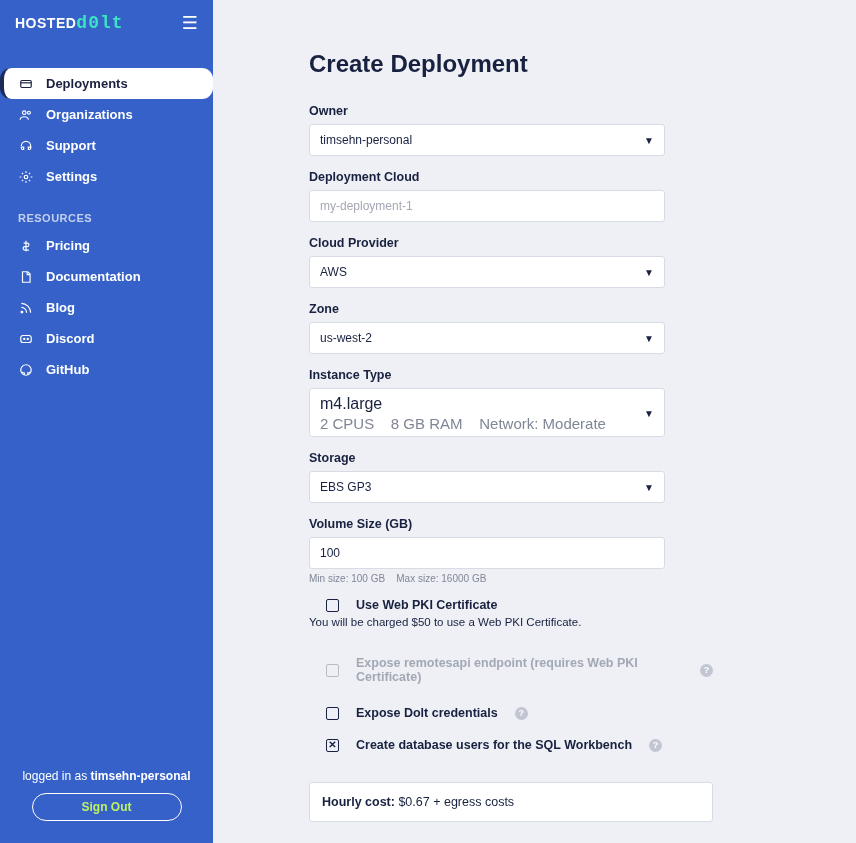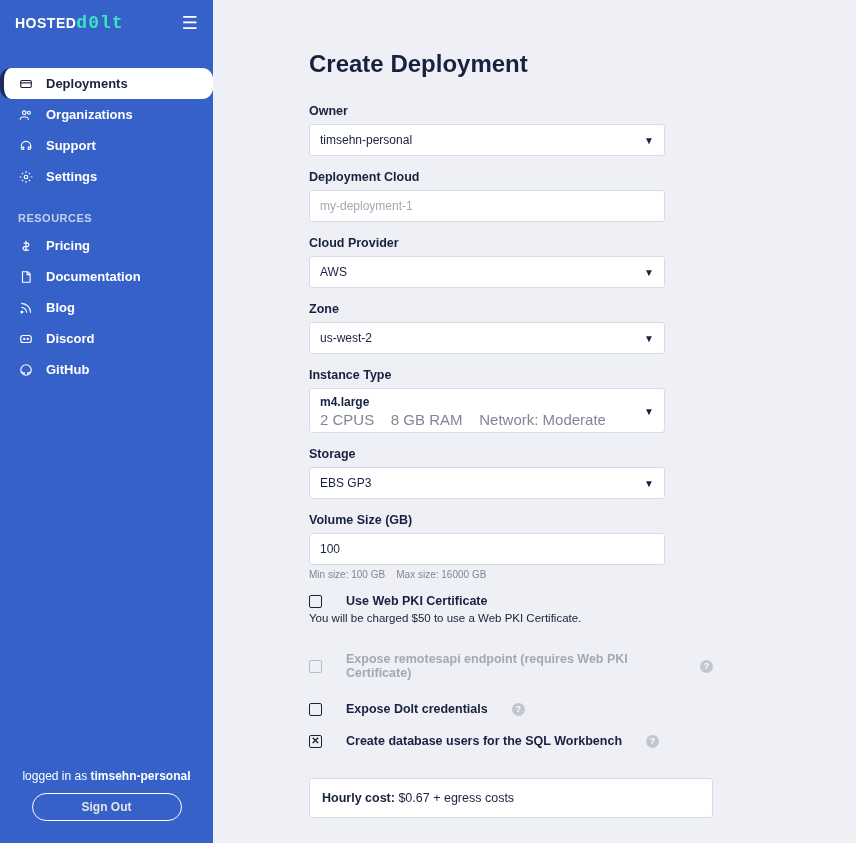--- a/index.html
+++ b/index.html
@@ -82,21 +82,21 @@
     padding: 14px 18px 22px;
     text-align: center;
     font-size: 12px;
   }
   .signout-btn {
     margin-top: 10px;
     width: 150px;
     padding: 6px 0;
     background: transparent;
     border: 1px solid #fff;
-    color: #e5e5e5;
+    color: #bef264;
     border-radius: 18px;
     font-size: 12px;
     font-weight: 600;
     cursor: pointer;
   }
   .content {
     flex: 1;
     padding: 50px 0 30px 96px;
     overflow-y: auto;
   }
@@ -125,27 +125,27 @@
     color: #18213f;
     display: flex;
     align-items: center;
     justify-content: space-between;
   }
   .text-input { color:#18213f; }
   .text-input::placeholder { color:#a4a8b3; }
   input.text-input { outline:none; font-family:inherit;}
   .select .chev { font-size:10px; color:#18213f;}
   .instance-select { flex-direction:row; position:relative; padding:6px 10px 4px;}
-  .instance-main { font-size:12px;font-weight:bold; }
+  .instance-main { font-size:16px; }
   .instance-meta { font-size:15px; color:#808696; margin-top:2px;}
   .instance-wrap {display:flex; flex-direction:column;}
   .hint { font-size:10px; color:#808696; margin-top:4px;}
   .checkbox-row {
-    display:flex; align-items:center; gap:24px;
-    margin-top:12px; font-size:12.5px; font-weight:600; color:#18213f;
+    display:flex; align-items:center; gap:17px;
+    margin-top:12px; font-size:12.5px; font-weight:600; color:#18213f;margin-left:17px;
   }
   .checkbox-row.disabled { color:#a3a8b5; }
   .cb {
     width:13px; height:13px; border:1.5px solid #18213f; border-radius:2px;
     display:flex;align-items:center;justify-content:center; flex-shrink:0;
   }
   .cb.disabled { border-color:#b7bbc6;}
   .cb.checked::after {
     content:"✕"; font-size:10px; font-weight:900; color:#18213f; line-height:1;
   }

